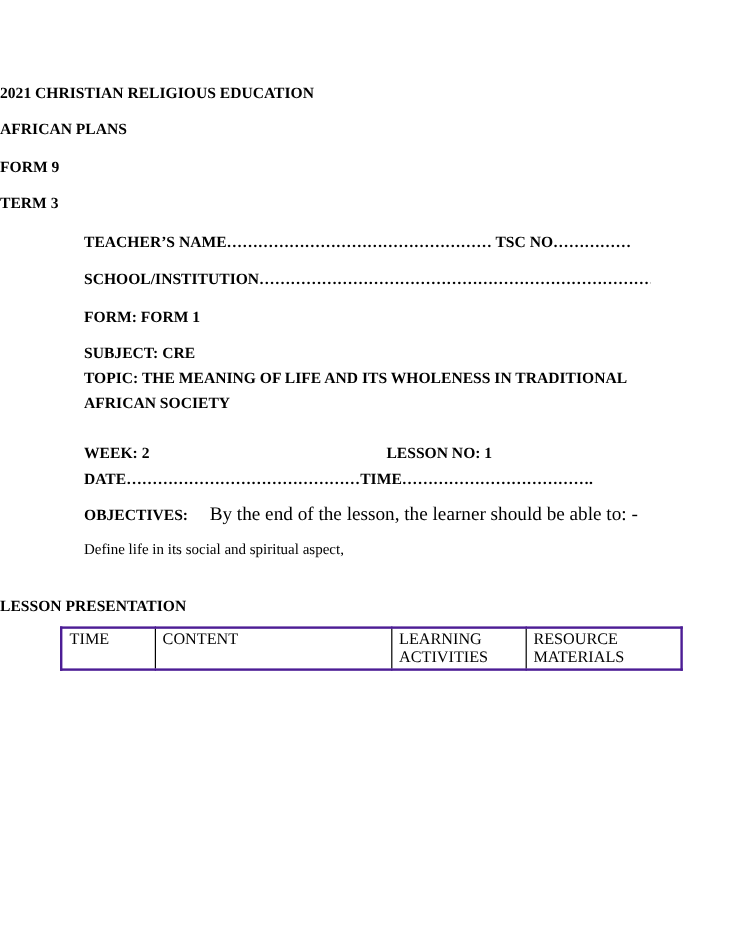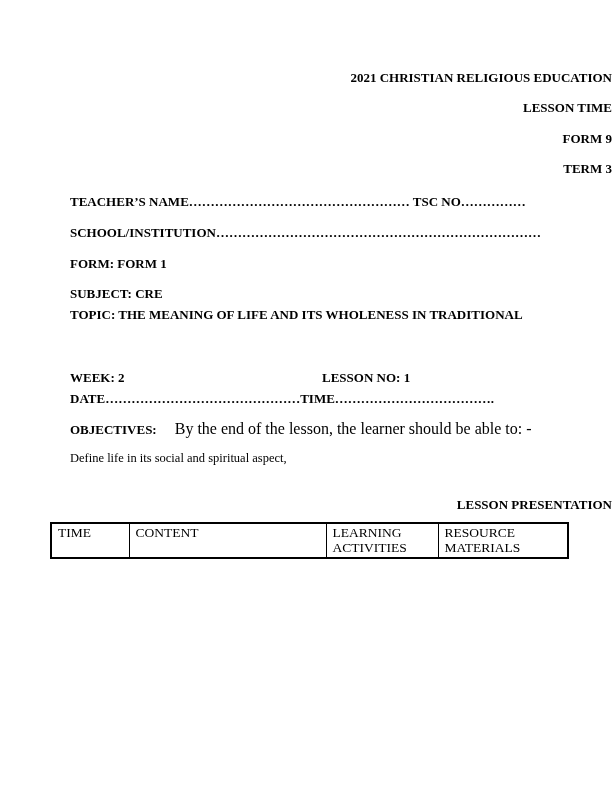--- a/index.html
+++ b/index.html
@@ -22,21 +22,21 @@
     width: 472px;
     font-size: 13px;
     line-height: 16px;
     white-space: nowrap;
     overflow: hidden;
   }
   .centered {
     position: absolute;
     left: 0;
     width: 612px;
-    text-align: right;
+    text-align: left;
     font-size: 13px;
     line-height: 16px;
     font-weight: bold;
   }
   .bold { font-weight: bold; }
   .body-text { font-size: 12.5px; }
   .obj-intro { font-weight: normal; font-size: 16px; margin-left: 18px; }
   .lesson-no-span { position: absolute; left: 252px; top: 0; }
   .presentation-table {
     position: absolute;
@@ -50,45 +50,46 @@
     border: 1px solid #000000;
     font-weight: normal;
     font-size: 13.5px;
     line-height: 15px;
     text-align: left;
     vertical-align: top;
     padding: 1px 4px 2px 6px;
     height: 30px;
     overflow: hidden;
   }
-  .presentation-table { border: 2px solid #000000; }
+  .presentation-table { border: 2px solid #4c1d95; }
 </style>
 </head>
 <body>
 
 <div class="page">
 
   <div class="centered" style="top:70px">2021 CHRISTIAN RELIGIOUS EDUCATION</div>
 
-  <div class="centered" style="top:100px">LESSON TIME</div>
+  <div class="centered" style="top:100px">AFRICAN PLANS</div>
 
   <div class="centered" style="top:131px">FORM 9</div>
 
   <div class="centered" style="top:161px">TERM 3</div>
 
   <div class="line bold" style="top:194px">TEACHER’S NAME…………………………………………… TSC NO……………</div>
 
   <div class="line bold" style="top:225px">SCHOOL/INSTITUTION……………………………………………………………………</div>
 
   <div class="line bold" style="top:256px">FORM: FORM 1</div>
 
   <div class="line bold" style="top:286px">SUBJECT: CRE</div>
 
   <div class="line bold" style="top:307px">TOPIC: THE MEANING OF LIFE AND ITS WHOLENESS IN TRADITIONAL</div>
 
+  <div class="line bold" style="top:328px">AFRICAN SOCIETY</div>
 
 
   <div class="line bold" style="top:370px">
     <span>WEEK: 2</span>
     <span class="lesson-no-span">LESSON NO: 1</span>
   </div>
 
   <div class="line bold" style="top:391px">DATE………………………………………TIME……………………………….</div>
 
   <div class="line" style="top:421px">

